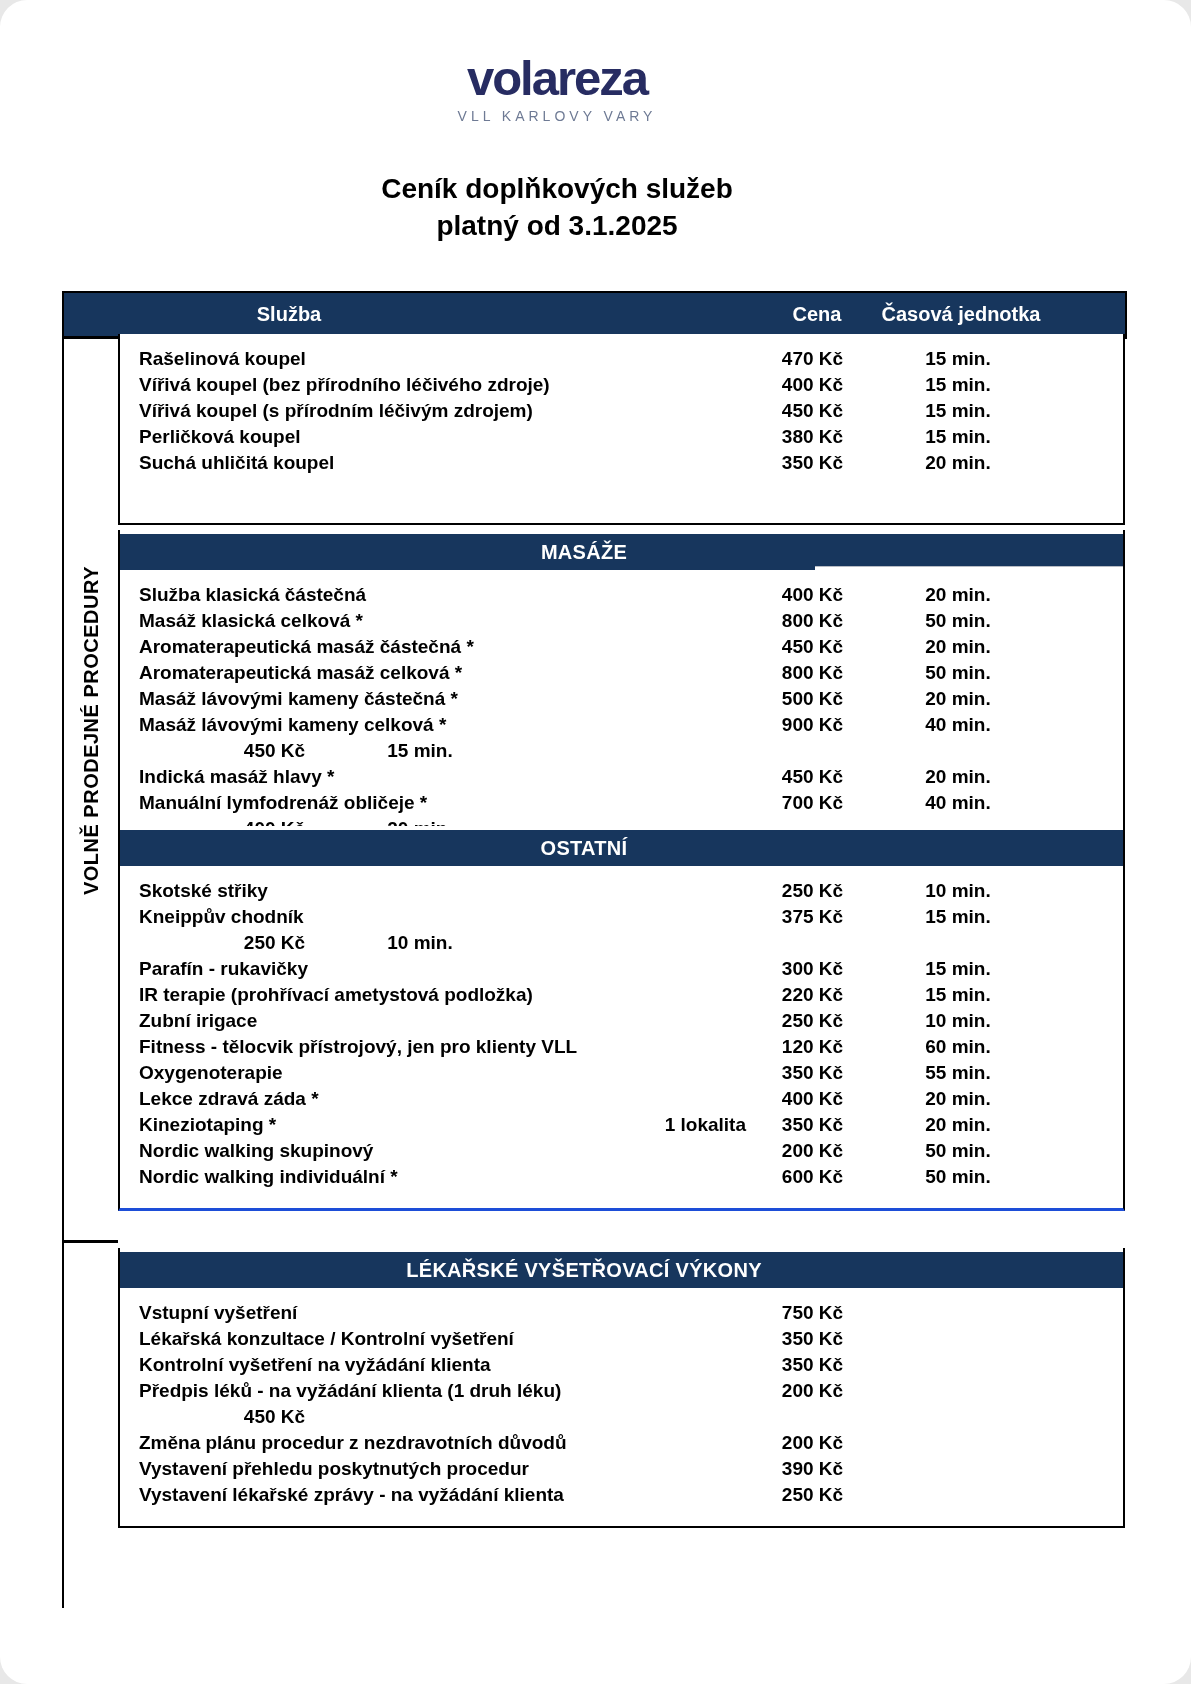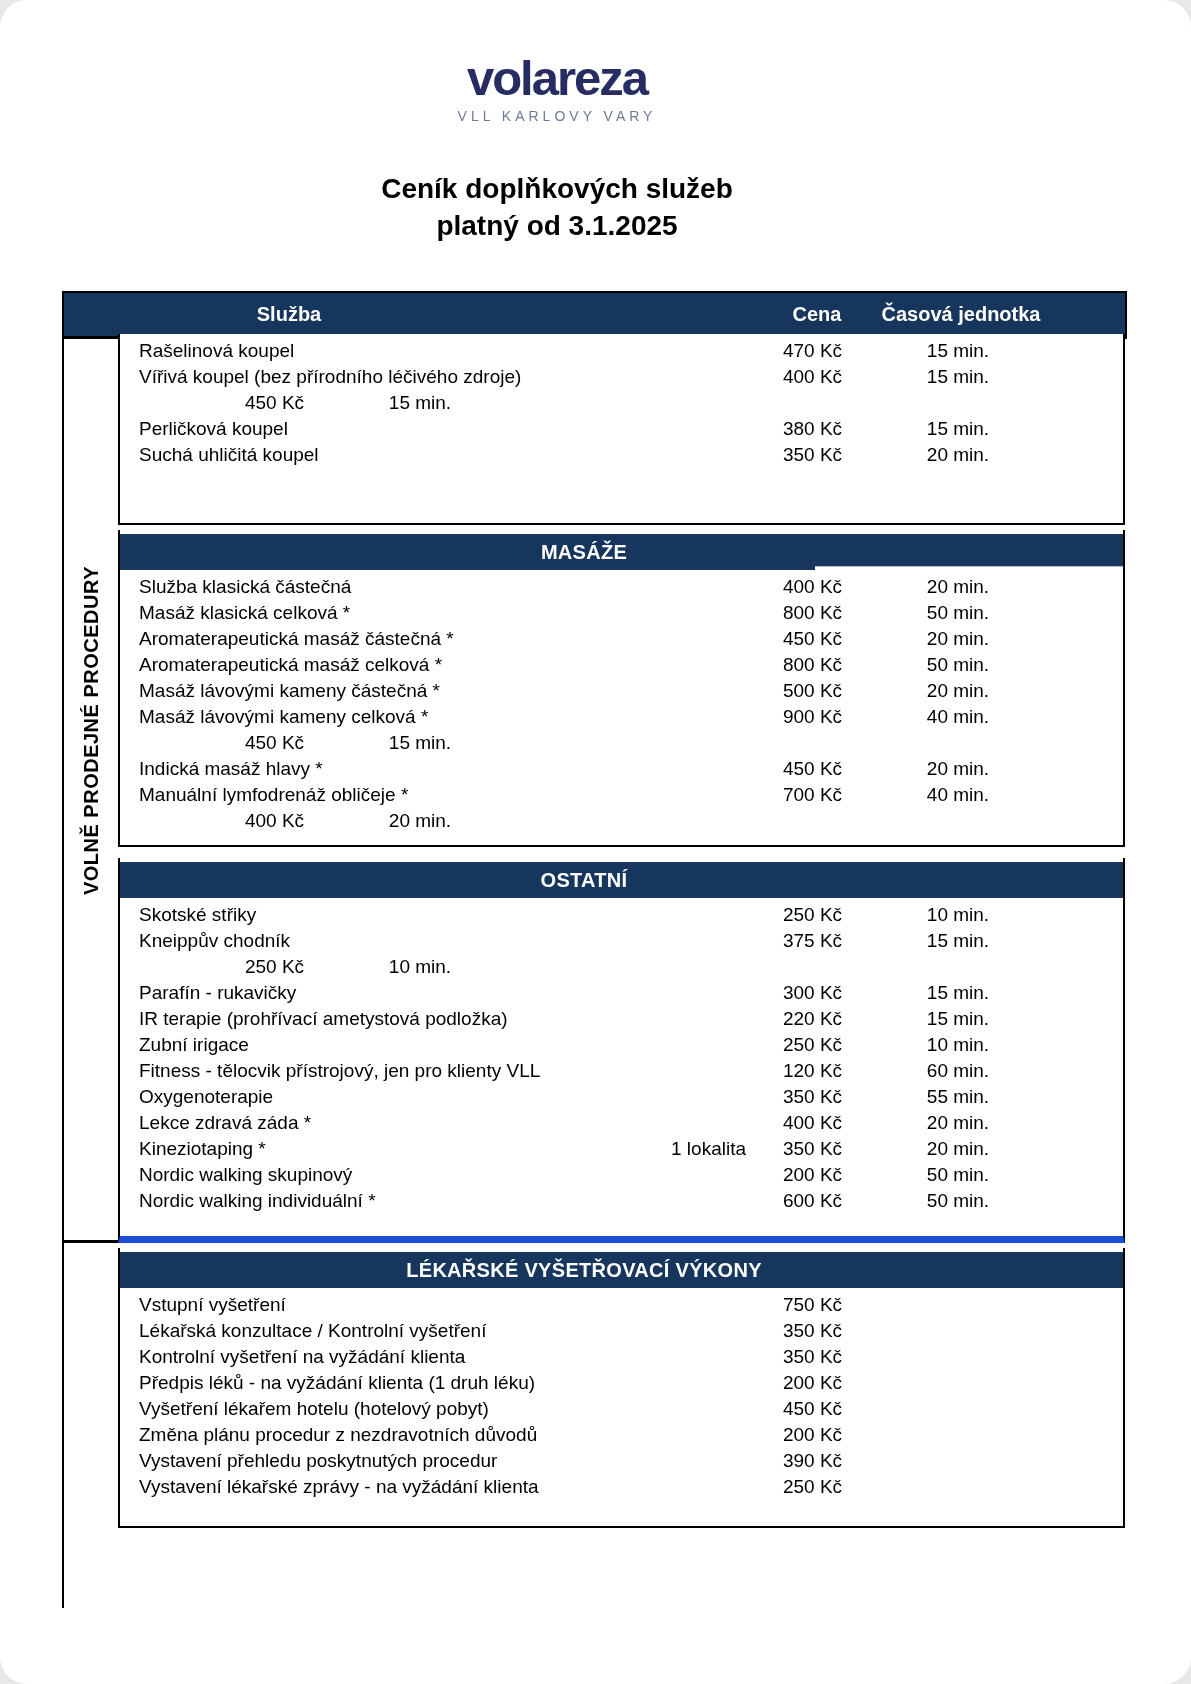--- a/index.html
+++ b/index.html
@@ -48,34 +48,34 @@
     border-left:2px solid #000;
   }
 
   .sec-box{
     position:absolute;left:56px;width:1007px;
     border-left:2px solid #000;border-right:2px solid #000;border-bottom:2px solid #000;
     background:#fff;
   }
   .sec-box.koupele{top:51px;height:191px;}
   .sec-box.masaze{top:247px;height:317px;}
-  .sec-box.ostatni{top:575px;height:385px;border-bottom:7px solid #1d4ed8;}
+  .sec-box.ostatni{top:543px;height:385px;border-bottom:3px solid #1d4ed8;}
   .sec-box.lekarske{top:965px;height:280px;}
 
   .sec-bar{
     position:relative;margin-top:4px;height:36px;background:#17365d;
     display:flex;align-items:center;justify-content:center;
     padding-right:75px;
     color:#fff;font-weight:bold;font-size:20px;letter-spacing:.3px;white-space:nowrap;
   }
   .bar-notch{
     position:absolute;right:0;bottom:0;width:308px;height:4px;background:#fff;
     border-top:1px solid #b8bcc4;
   }
-  .rows{margin-top:4px;}
+  .rows{margin-top:12px;font-weight:bold;}
   .row{display:flex;height:26px;line-height:26px;font-size:19px;white-space:nowrap;}
   .c-name{flex:1;padding-left:19px;overflow:hidden;}
   .c-note{width:88px;text-align:right;}
   .c-price{width:133px;text-align:center;}
   .c-time{width:158px;text-align:center;}
   .c-spacer{width:86px;}
 </style>
 </head>
 <body>
 
@@ -116,20 +116,21 @@
 
   <div class="row">
     <div class="c-name">Vířivá koupel (bez přírodního léčivého zdroje)</div>
     <div class="c-note"></div>
     <div class="c-price">400 Kč</div>
     <div class="c-time">15 min.</div>
     <div class="c-spacer"></div>
   </div>
 
   <div class="row">
+    <div class="c-name">Vířivá koupel (s přírodním léčivým zdrojem)</div>
     <div class="c-note"></div>
     <div class="c-price">450 Kč</div>
     <div class="c-time">15 min.</div>
     <div class="c-spacer"></div>
   </div>
 
   <div class="row">
     <div class="c-name">Perličková koupel</div>
     <div class="c-note"></div>
     <div class="c-price">380 Kč</div>
@@ -359,21 +360,20 @@
 
   <div class="row">
     <div class="c-name">Předpis léků - na vyžádání klienta (1 druh léku)</div>
     <div class="c-note"></div>
     <div class="c-price">200 Kč</div>
     <div class="c-time"></div>
     <div class="c-spacer"></div>
   </div>
 
   <div class="row">
-    <div class="c-name">Vyšetření lékařem hotelu (hotelový pobyt)</div>
     <div class="c-note"></div>
     <div class="c-price">450 Kč</div>
     <div class="c-time"></div>
     <div class="c-spacer"></div>
   </div>
 
   <div class="row">
     <div class="c-name">Změna plánu procedur z nezdravotních důvodů</div>
     <div class="c-note"></div>
     <div class="c-price">200 Kč</div>

